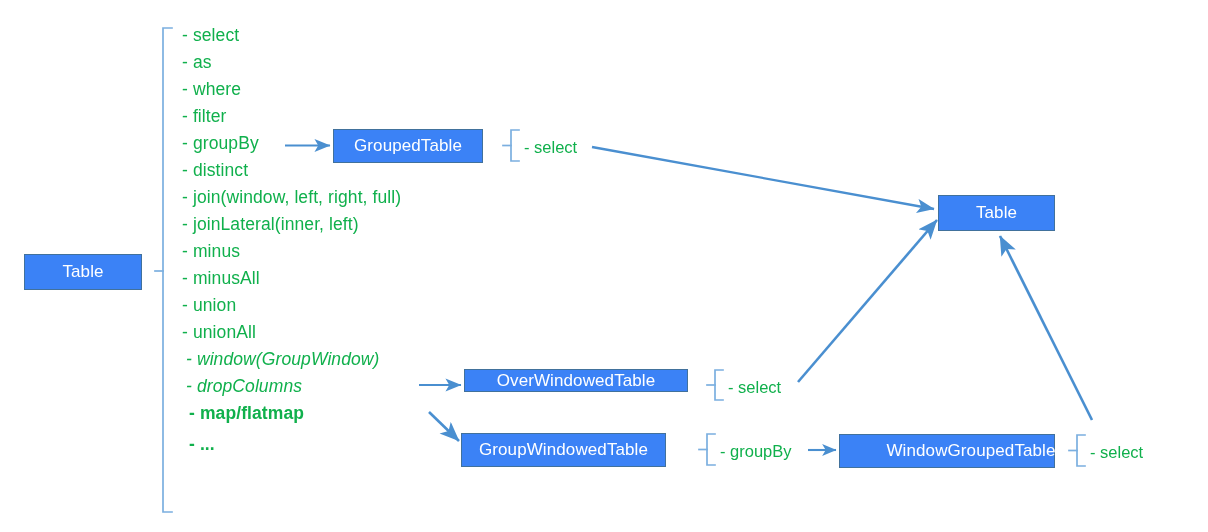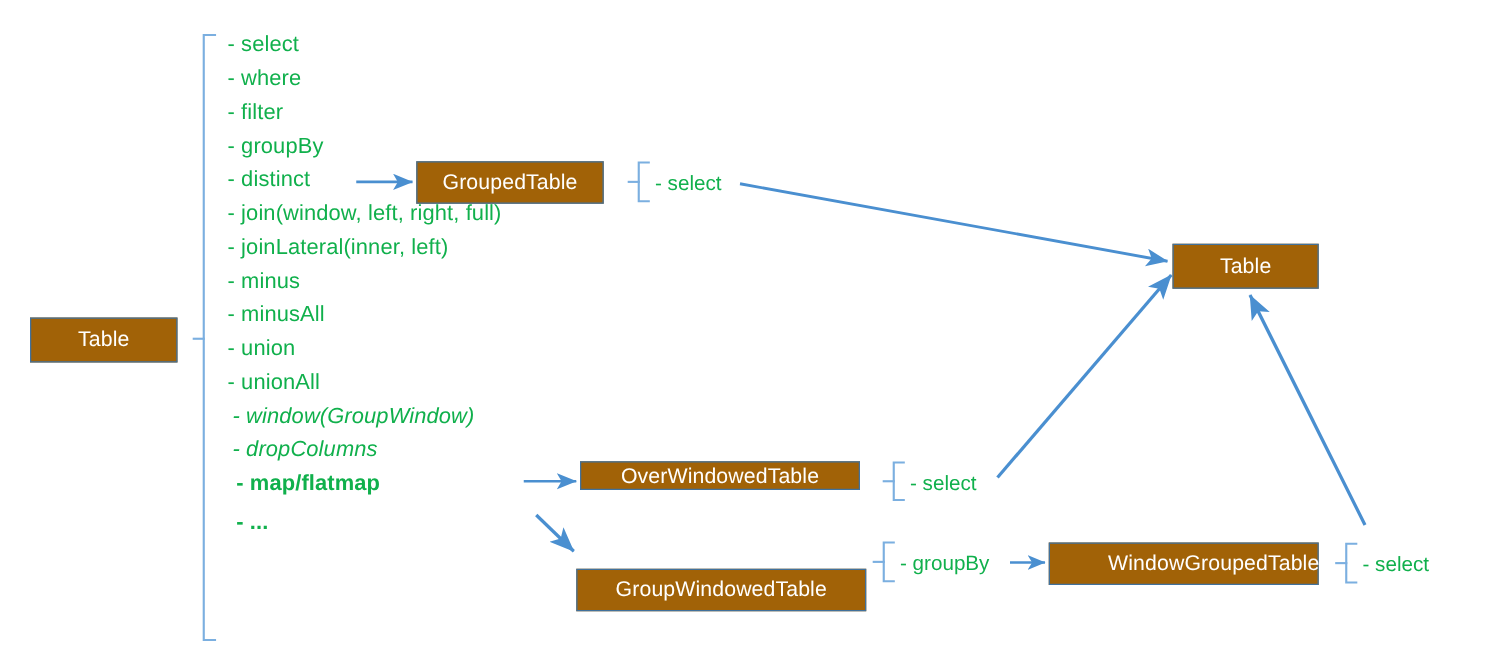--- a/index.html
+++ b/index.html
@@ -6,21 +6,21 @@
   body{
     width:1208px;height:532px;
     font-family:"Liberation Sans","DejaVu Sans",sans-serif;
     overflow:hidden;
   }
   #stage{position:relative;width:1208px;height:532px;background:#fff;}
 
   
   .node{
     position:absolute;
-    background:#a16207;
+    background:#3b82f6;
     border:1px solid #41719C;
     color:#ffffff;
     font-size:17px;
     display:flex;align-items:center;justify-content:center;
     box-sizing:border-box;
     letter-spacing:.1px;
     white-space:nowrap;
   }
 
   
@@ -117,30 +117,31 @@
   </div>
 
   <div class="node" style="left:938px;top:195px;width:117px;height:36px;">
     <span>Table</span>
   </div>
 
   <div class="node" style="left:464px;top:369px;width:224px;height:23px;">
     <span>OverWindowedTable</span>
   </div>
 
-  <div class="node" style="left:461px;top:455px;width:232px;height:34px;">
+  <div class="node" style="left:461px;top:433px;width:205px;height:34px;">
     <span>GroupWindowedTable</span>
   </div>
 
   <div class="node" style="left:839px;top:434px;width:216px;height:34px;padding-left:48px;">
     <span>WindowGroupedTable</span>
   </div>
 
   <div class="method-list">
     <div class="method">- select</div>
+    <div class="method">- as</div>
     <div class="method">- where</div>
     <div class="method">- filter</div>
     <div class="method">- groupBy</div>
     <div class="method">- distinct</div>
     <div class="method">- join(window, left, right, full)</div>
     <div class="method">- joinLateral(inner, left)</div>
     <div class="method">- minus</div>
     <div class="method">- minusAll</div>
     <div class="method">- union</div>
     <div class="method">- unionAll</div>

